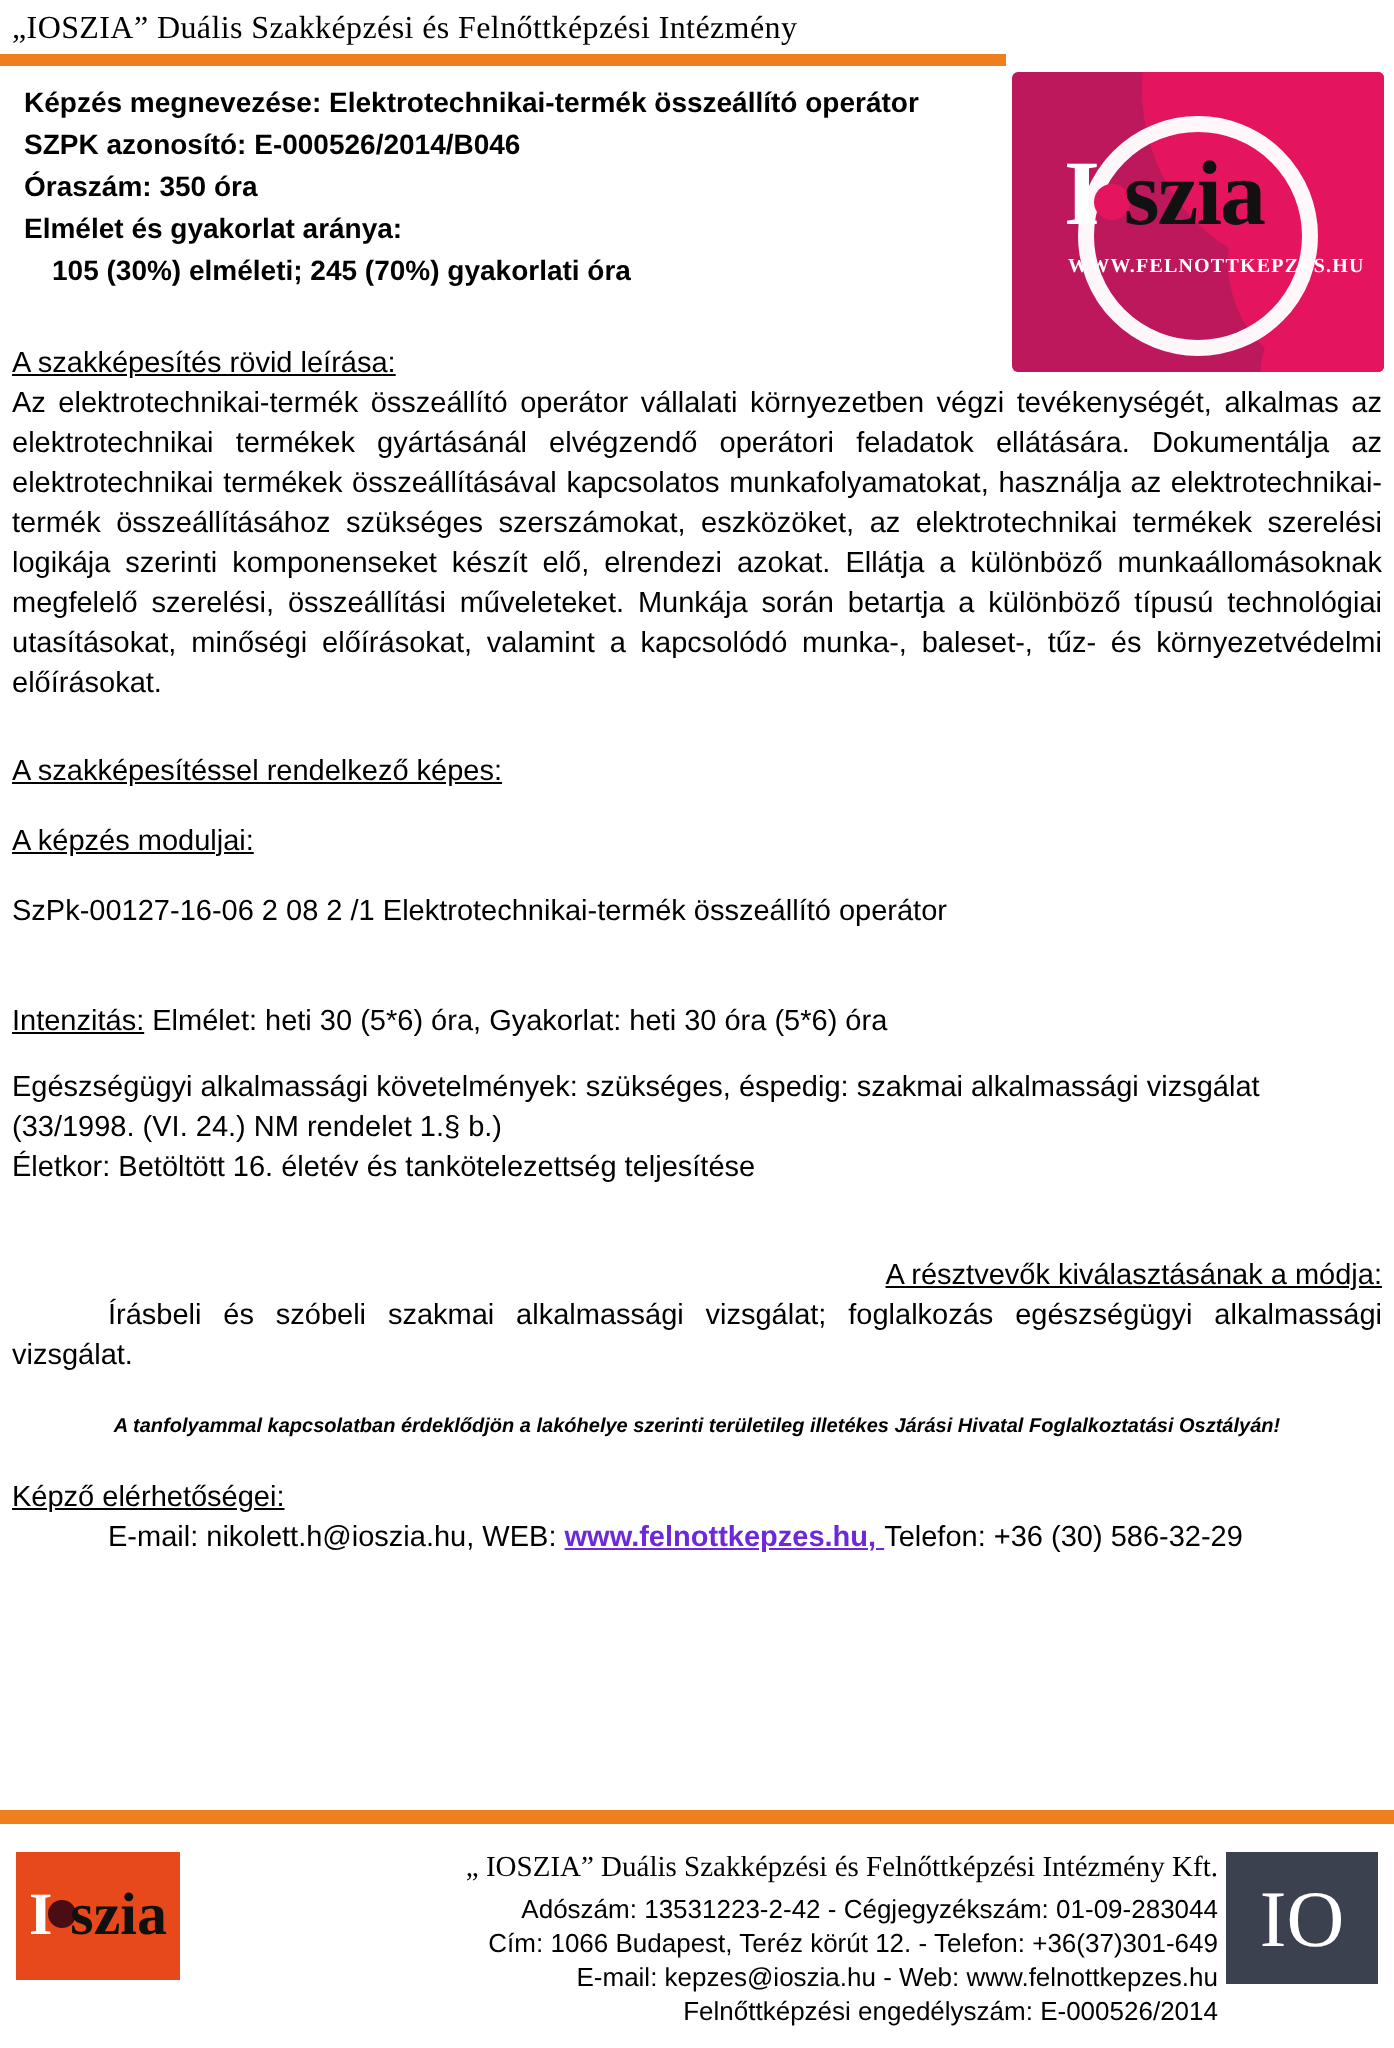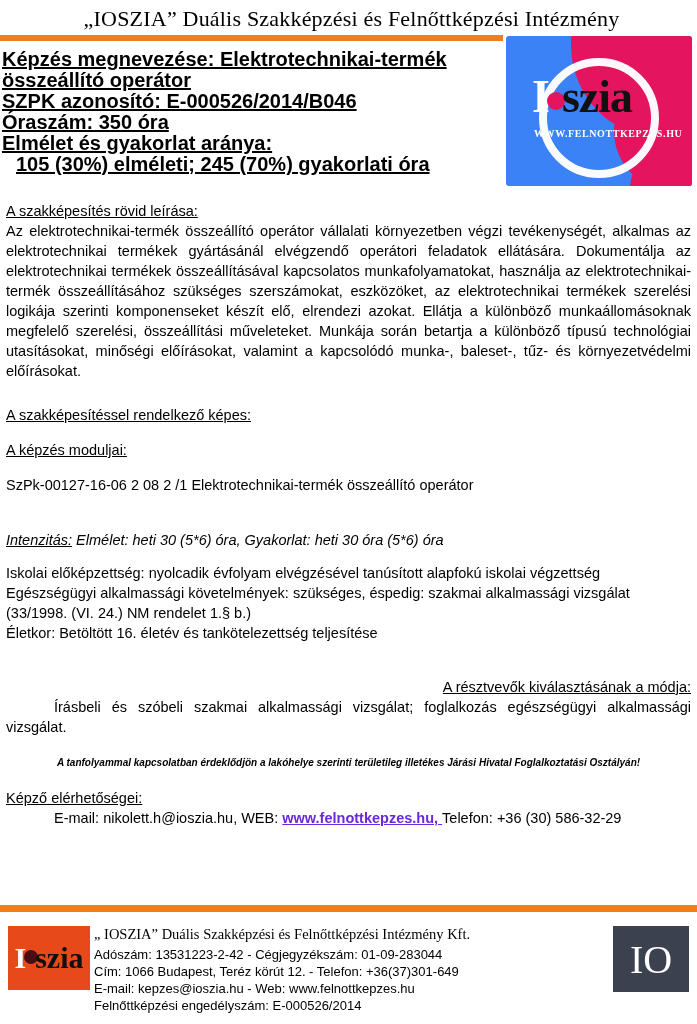--- a/index.html
+++ b/index.html
@@ -4,28 +4,28 @@
 <style>
   html,body { margin:0; padding:0; background:#888; }
   .page {
     width:697px; height:1024px; margin:0 auto; position:relative;
     background:#ffffff; color:#000; overflow:hidden;
     font-family:"Liberation Sans", sans-serif;
   }
   
   .header-title {
     font-family:"Liberation Serif", serif;
-    font-size:22px; padding:6px 0 0 6px; letter-spacing:.2px;text-align:center;
+    font-size:16px; padding:6px 0 0 6px; letter-spacing:.2px;
   }
   .header-rule { width:503px; height:6px; background:#EF7F1C; margin-top:3px; }
 
   
   .top-logo {
     position:absolute; top:36px; right:5px; width:186px; height:150px;
-    background:#3b82f6; overflow:hidden; border-radius:3px;
+    background:#be185d; overflow:hidden; border-radius:3px;
   }
   .blob-top   { position:absolute; width:150px; height:170px; background:#E4155E; border-radius:50%; top:-70px; right:-30px; transform:rotate(-18deg); }
   .blob-right { position:absolute; width:120px; height:120px; background:#E4155E; border-radius:50%; top:35px; right:-42px; }
   .blob-corner{ position:absolute; width:90px; height:90px; background:#E4155E; border-radius:50%; bottom:-48px; right:-28px; }
   .ring {
     position:absolute; left:33px; top:22px; width:104px; height:104px;
     border:8px solid rgba(255,255,255,.97); border-radius:50%;
   }
   .logo-word {
     position:absolute; left:26px; top:38px; font-family:"Liberation Serif", serif;
@@ -33,31 +33,31 @@
   }
   .logo-word .li { color:#fff; }
   .logo-dot { display:inline-block; width:18px; height:18px; background:#E4155E; border-radius:50%; margin:0 -3px 4px -2px; vertical-align:-2px; }
   .logo-word .lszia { color:#111; }
   .logo-site {
     position:absolute; left:28px; top:92px; color:#fff;
     font-family:"Liberation Serif", serif; font-weight:bold; font-size:10px; letter-spacing:.6px;
   }
 
   
-  .course { margin:8px 0 0 0; padding-left:2px; width:478px; font-weight:bold; font-size:20px; line-height:21px;text-decoration:underline; }
+  .course { margin:8px 0 0 0; padding-left:12px; width:478px; font-weight:bold; font-size:14px; line-height:21px; }
   .course .indent { padding-left:14px; }
 
   
   .content { padding:0 6px; font-size:14.5px; line-height:20px; }
   .uh { text-decoration:underline; }
   .just { text-align:justify; }
   .mt16 { margin-top:26px; }
   .mt15 { margin-top:15px; }
   .mt24 { margin-top:24px; }
-  .mt35 { margin-top:35px;font-style:italic; }
+  .mt35 { margin-top:35px; }
   .mt10 { margin-top:10px; }
   .mt13 { margin-top:13px; }
   .mt47 { margin-top:34px;text-align:right; }
   .sel-body { text-align:justify; text-indent:48px; }
   .notice {
     margin:14px 10px 0; text-align:center; font-weight:bold; font-style:italic;
     font-size:10px; line-height:24px;
   }
   .contact-line { padding-left:48px; }
   .contact-link { text-decoration:underline; color:#6d28d9; cursor:pointer;font-weight:bold; }
@@ -67,21 +67,21 @@
   .footer-rule { height:7px; background:#EF7F1C; }
   .footer-body { display:flex; align-items:flex-start; padding:14px 6px 10px; }
   .f-left-logo {
     width:82px; height:64px; background:#E8491A; margin-left:2px;
     display:flex; align-items:center; justify-content:center;
     font-family:"Liberation Serif", serif; font-weight:bold; font-size:30px; line-height:30px;
   }
   .f-left-logo .li { color:#fff; }
   .f-dot { display:inline-block; width:14px; height:14px; background:#4a0d14; border-radius:50%; margin:0 -3px 2px -2px; vertical-align:-1px; }
   .f-left-logo .lszia { color:#101010; }
-  .f-center { flex:1; text-align:left; font-size:13px; line-height:17px; padding:0 4px; }
+  .f-center { flex:1; text-align:right; font-size:13px; line-height:17px; padding:0 4px; }
   .f-company { font-family:"Liberation Serif", serif; font-size:14.5px; margin-bottom:3px; }
   .f-right-logo {
     width:76px; height:66px; background:#3C4150; color:#fff; margin-right:2px;
     display:flex; align-items:center; justify-content:center;
     font-family:"Liberation Serif", serif; font-size:40px;
   }
 </style>
 </head>
 <body>
 
@@ -117,21 +117,20 @@
     <div class="uh mt24">A szakképesítéssel rendelkező képes:</div>
 
     <div class="uh mt15">A képzés moduljai:</div>
     <div class="mt15">SzPk-00127-16-06 2 08 2 /1 Elektrotechnikai-termék összeállító operátor</div>
 
     <div class="mt35">
       <span class="uh">Intenzitás:</span><span> Elmélet: heti 30 (5*6) óra, Gyakorlat: heti 30 óra (5*6) óra</span>
     </div>
 
     <div class="mt13">
-      <div>Iskolai előképzettség: nyolcadik évfolyam elvégzésével tanúsított alapfokú iskolai végzettség</div>
       <div>Egészségügyi alkalmassági követelmények: szükséges, éspedig: szakmai alkalmassági vizsgálat (33/1998. (VI. 24.) NM rendelet 1.§ b.)</div>
       <div>Életkor: Betöltött 16. életév és tankötelezettség teljesítése</div>
     </div>
 
     <div class="uh mt47">A résztvevők kiválasztásának a módja:</div>
     <div class="sel-body">Írásbeli és szóbeli szakmai alkalmassági vizsgálat; foglalkozás egészségügyi alkalmassági vizsgálat.</div>
 
     <div class="notice">A tanfolyammal kapcsolatban érdeklődjön a lakóhelye szerinti területileg illetékes Járási Hivatal Foglalkoztatási Osztályán!</div>
 
     <div class="uh mt13">Képző elérhetőségei:</div>

